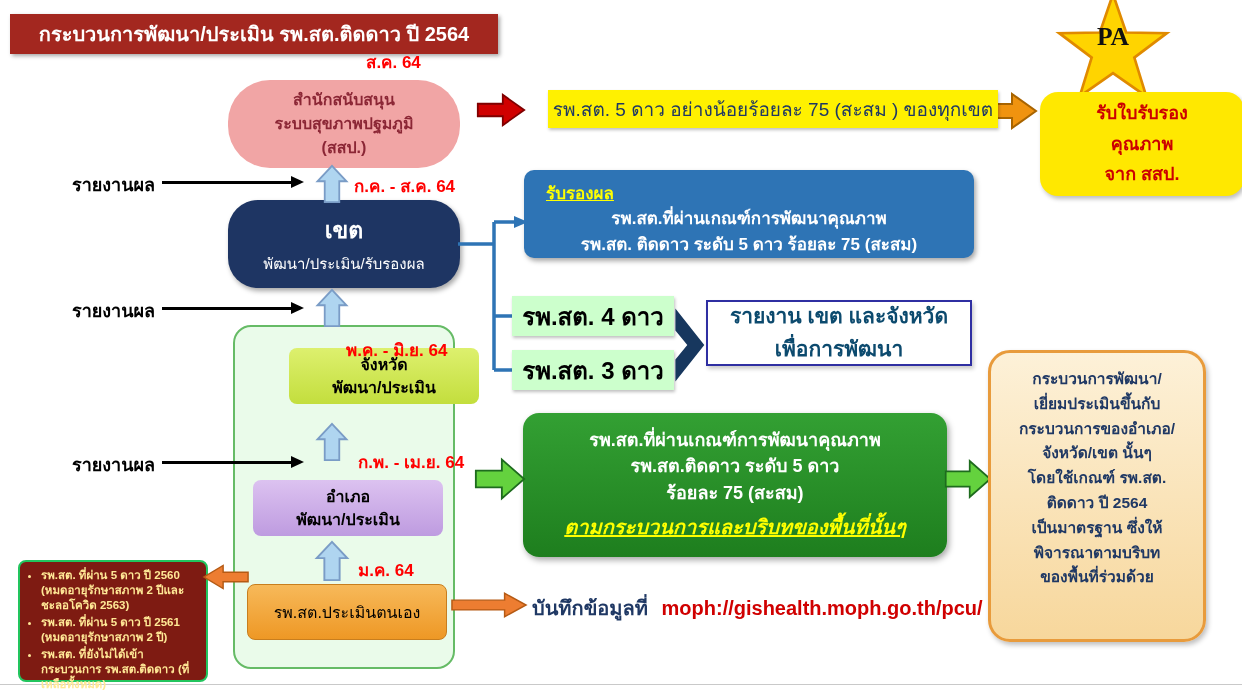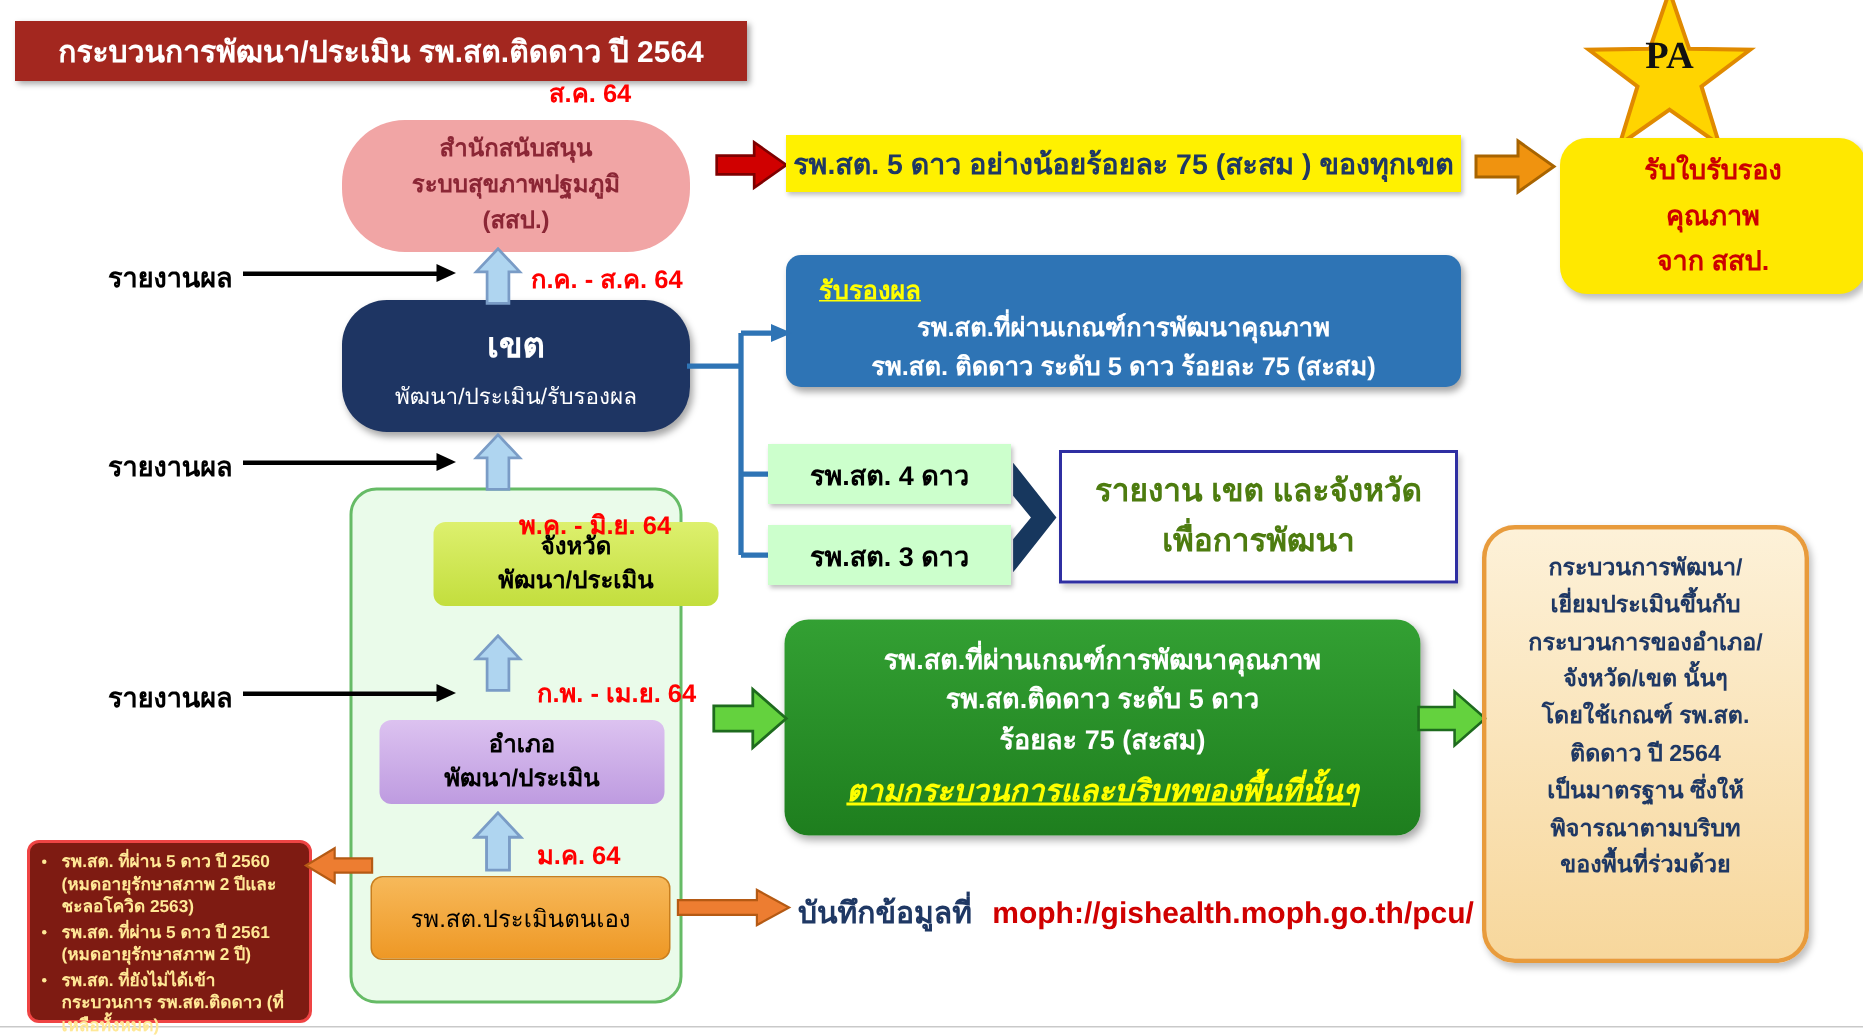--- a/index.html
+++ b/index.html
@@ -24,35 +24,35 @@
   .c-khet .t1 { font-size:23px; font-weight:bold; }
   .c-khet .t2 { font-size:15px; margin-top:4px; }
 
   .date { color:#FF0000; font-weight:bold; font-size:17px; z-index:7; }
   .d-aug { left:366px; top:48px; }
   .d-jul { left:354px; top:172px; }
   .d-may { left:346px; top:336px; }
   .d-feb { left:358px; top:448px; }
   .d-jan { left:358px; top:556px; }
 
-  .c-target { left:524px; top:90px; width:450px; height:38px; background:#FFF100; color:#1F3864;
-              font-weight:bold; font-size:19px; box-shadow:1px 2px 3px rgba(0,0,0,.25); }
+  .c-target { left:548px; top:90px; width:450px; height:38px; background:#FFF100; color:#1F3864;
+              font-weight:normal; font-size:19px; box-shadow:1px 2px 3px rgba(0,0,0,.25); }
   .c-certify { left:524px; top:170px; width:450px; height:88px; background:#2E74B5; border-radius:10px;
                color:#fff; padding:9px 14px; box-shadow:2px 3px 5px rgba(0,0,0,.35); }
   .c-certify .hd { color:#FFFF00; font-weight:bold; font-size:17px; text-decoration:underline; padding-left:8px; }
   .c-certify .bd { font-weight:bold; font-size:17px; text-align:center; line-height:1.5; }
 
-  .starbox { width:162px; height:40px; background:#CCFFCC; color:#000; font-weight:bold; font-size:18px;
+  .starbox { width:162px; height:40px; background:#CCFFCC; color:#000; font-weight:bold; font-size:24px;
              box-shadow:1px 2px 3px rgba(0,0,0,.25); }
   .s4 { left:512px; top:296px; }
   .s3 { left:512px; top:350px; }
 
   .c-chevron { left:672px; top:300px; width:34px; height:90px; }
-  .c-report { left:706px; top:300px; width:266px; height:89px; background:#fff; border:2px solid #2F2FA2;
-              color:#4d7c0f; font-weight:bold; font-size:21px; line-height:1.55;
+  .c-report { left:706px; top:300px; width:266px; height:66px; background:#fff; border:2px solid #2F2FA2;
+              color:#0c4a6e; font-weight:bold; font-size:21px; line-height:1.55;
               box-shadow:2px 3px 4px rgba(0,0,0,.2); }
 
   .c-container { left:233px; top:325px; width:222px; height:344px; background:#EAFBEA;
                  border:2px solid #66BB66; border-radius:18px; z-index:1; }
   .c-prov { left:253px; top:348px; width:190px; height:56px; background:linear-gradient(#DDF06E,#C3DE3D);
             border-radius:8px; color:#000; font-weight:bold; font-size:16px; line-height:1.45; z-index:2;margin-left:36px; }
   .c-dist { left:253px; top:480px; width:190px; height:56px; background:linear-gradient(#DCC2F0,#BE9BE0);
             border-radius:8px; color:#000; font-weight:bold; font-size:16px; line-height:1.45; z-index:2; }
   .c-self { left:247px; top:584px; width:200px; height:56px; background:linear-gradient(#F7B95A,#EE9825);
             border:1px solid #C87E1E; border-radius:8px; color:#000; font-weight:normal; font-size:16px; z-index:2; }
@@ -77,21 +77,21 @@
   .c-gout { left:944px; top:452px; width:48px; height:54px; }
   .c-recarrow { left:450px; top:590px; width:78px; height:30px; z-index:3; }
   .c-leftarrow { left:202px; top:562px; width:48px; height:30px; z-index:3; }
 
   .c-green { left:523px; top:413px; width:424px; height:144px; background:linear-gradient(#33A033,#1E7E1E);
              border-radius:16px; color:#fff; flex-direction:column; box-shadow:2px 3px 6px rgba(0,0,0,.35); }
   .c-green .bd { font-weight:bold; font-size:18px; line-height:1.45; text-align:center; }
   .c-green .em { color:#FFFF00; font-weight:bold; font-style:italic; text-decoration:underline;
                  font-size:20px; margin-top:5px; }
 
-  .c-rednote { left:18px; top:560px; width:190px; height:122px; background:#7E1B12; border:2px solid #ef4444;
+  .c-rednote { left:18px; top:560px; width:190px; height:122px; background:#7E1B12; border:2px solid #22c55e;
                border-radius:8px; color:#FFE896; font-size:11.5px; font-weight:bold; line-height:1.3;
                padding:6px 4px 4px 8px; z-index:2; }
   .c-rednote ul { list-style:disc; padding-left:13px; }
   .c-rednote li { margin-bottom:2px; }
 
   .c-tan { left:988px; top:350px; width:218px; height:292px; background:linear-gradient(#FDF1D8,#F7D79C);
            border:3px solid #E89B3C; border-radius:22px; color:#1F3864; font-weight:bold; font-size:15.5px;
            line-height:1.6; padding:14px 10px; text-align:center; box-shadow:2px 3px 5px rgba(0,0,0,.25); }
 
   .c-record { left:532px; top:592px; font-size:20px; font-weight:bold; white-space:nowrap; }

